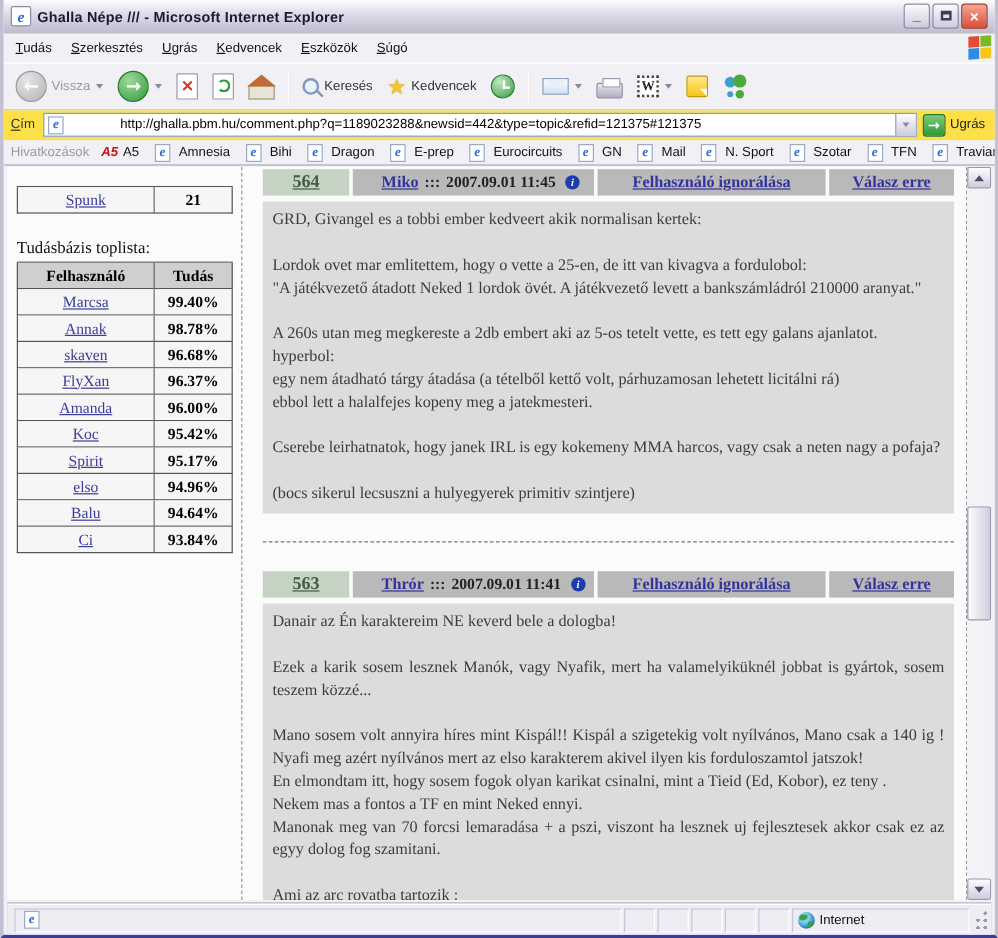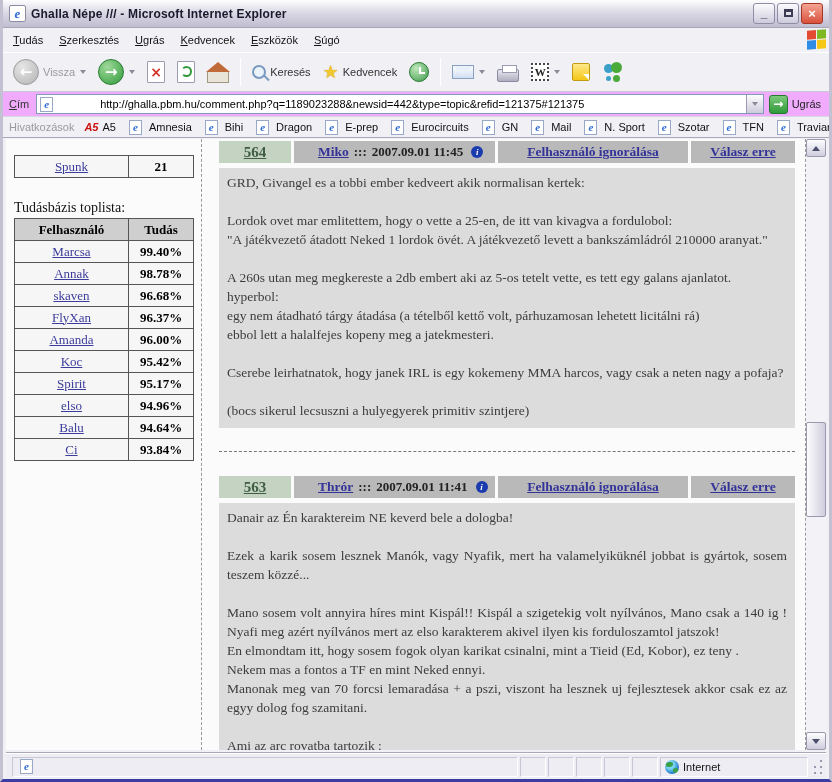--- a/index.html
+++ b/index.html
@@ -50,21 +50,21 @@
   .printer { position:relative; width:22px; height:13px; background:linear-gradient(#e8e8f0,#aeaec0); border:1px solid #8a8aa0; border-radius:2px; margin-top:6px; }
   .printer::before { content:""; position:absolute; left:4px; top:-5px; width:13px; height:6px; background:#fff; border:1px solid #9a9ab0; }
   .wbox { width:18px; height:18px; border:2px dotted #444; background:#fff; color:#222; font:bold 11px/15px "Liberation Serif",serif; text-align:center; }
   .note { position:relative; width:18px; height:18px; background:linear-gradient(#ffe88a,#f5c716); border:1px solid #c09a10; border-radius:2px; }
   .note::after { content:""; position:absolute; right:0; bottom:0; border-left:6px solid transparent; border-top:6px solid #fff; }
   .msn { position:relative; width:22px; height:20px; }
   .msn::before { content:""; position:absolute; left:2px; top:2px; width:9px; height:9px; border-radius:50%; background:#3aa0c8; box-shadow:0 10px 0 -2px #3aa0c8; }
   .msn::after { content:""; position:absolute; right:2px; top:0; width:11px; height:11px; border-radius:50%; background:#4aaa3a; box-shadow:0 11px 0 -2px #4aaa3a; }
 
   
-  .addressbar { height:25px; display:flex; align-items:center; padding:0 4px; gap:5px; background:#f0abfc; border-bottom:1px solid #d8d6e2; }
+  .addressbar { height:25px; display:flex; align-items:center; padding:0 4px; gap:5px; background:#fde047; border-bottom:1px solid #d8d6e2; }
   .addr-label { font-size:11px; color:#333; padding:0 2px; }
   .addr-label::first-letter { text-decoration:underline; }
   .addr-field { flex:1; display:flex; align-items:center; height:20px; background:#fff; border:1px solid #7f9db9; }
   .ie-ico { width:13px; height:15px; background:#fff; border:1px solid #9aa8c8; margin:0 3px; color:#2e6bd6; font:bold italic 11px/13px "Liberation Serif",serif; text-align:center; flex:none; }
   .addr-url { flex:1; border:0; outline:0; font-size:11px; color:#000; font-family:"Liberation Sans",sans-serif; background:transparent;margin-left:44px; }
   .addr-drop { width:17px; height:18px; background:linear-gradient(#fdfdfe,#cdcbdc); border-left:1px solid #9a9ab0; display:flex; align-items:center; justify-content:center; }
   .go-btn { display:flex; align-items:center; gap:4px; font-size:11px; color:#222; padding-right:4px; }
   .go-ico { width:19px; height:19px; border-radius:3px; background:linear-gradient(#7cc87a,#2f9a3a); border:1px solid #247a2e; color:#fff; font:bold 12px/17px "DejaVu Sans",sans-serif; text-align:center; }
 
   

